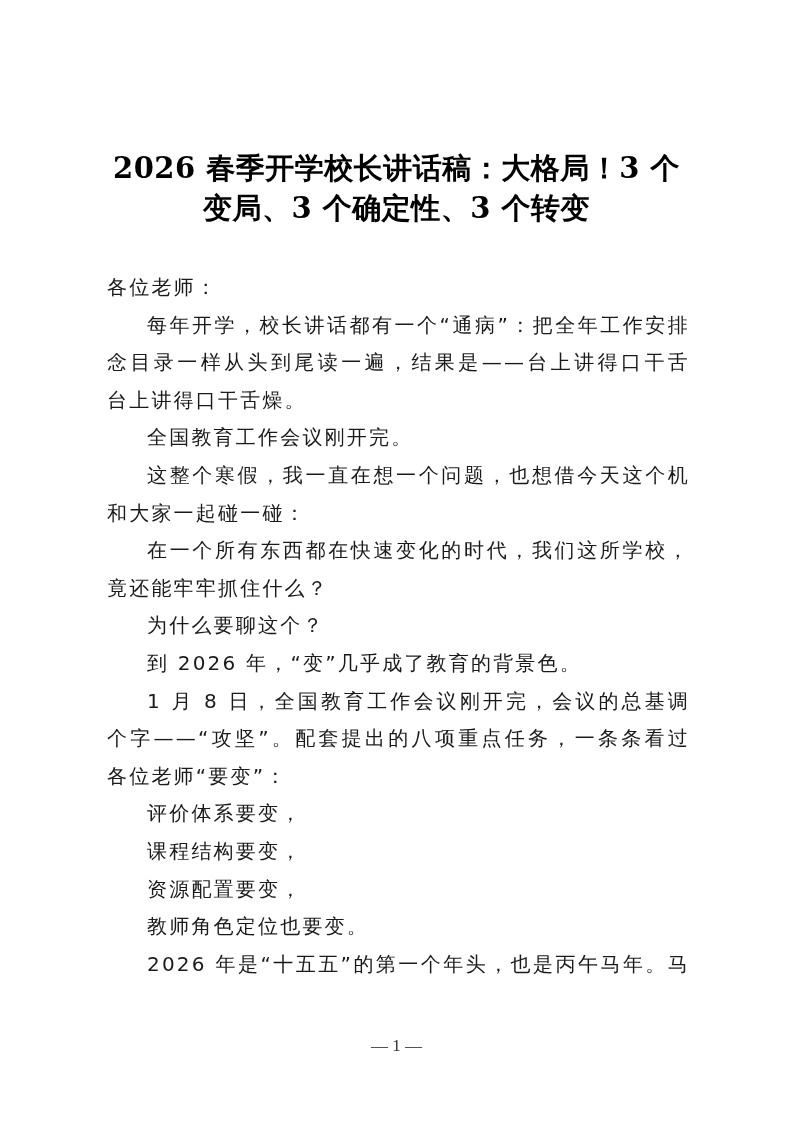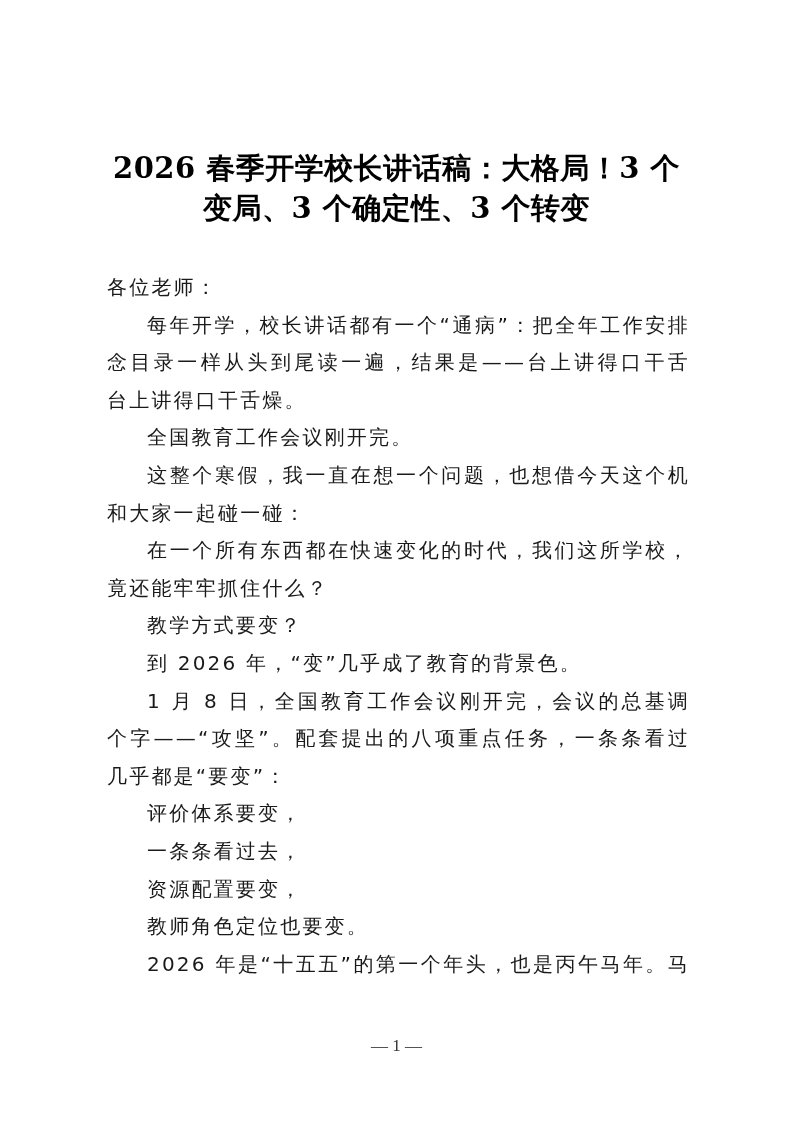--- a/index.html
+++ b/index.html
@@ -81,26 +81,26 @@
   <div class="body" id="doc-body">
       <div class="line">各位老师：</div>
       <div class="line indent justify">每年开学，校长讲话都有一个“通病”：把全年工作安排像</div>
       <div class="line justify">念目录一样从头到尾读一遍，结果是——台上讲得口干舌燥，</div>
       <div class="line">台上讲得口干舌燥。</div>
       <div class="line indent">全国教育工作会议刚开完。</div>
       <div class="line indent justify">这整个寒假，我一直在想一个问题，也想借今天这个机会</div>
       <div class="line">和大家一起碰一碰：</div>
       <div class="line indent justify">在一个所有东西都在快速变化的时代，我们这所学校，究</div>
       <div class="line">竟还能牢牢抓住什么？</div>
-      <div class="line indent">教学方式要变？</div>
+      <div class="line indent">为什么要聊这个？</div>
       <div class="line indent">到 2026 年，“变”几乎成了教育的背景色。</div>
       <div class="line indent justify">1 月 8 日，全国教育工作会议刚开完，会议的总基调只有两</div>
       <div class="line justify">个字——“攻坚”。配套提出的八项重点任务，一条条看过去，</div>
-      <div class="line">几乎都是“要变”：</div>
+      <div class="line">各位老师“要变”：</div>
       <div class="line indent">评价体系要变，</div>
-      <div class="line indent">一条条看过去，</div>
+      <div class="line indent">课程结构要变，</div>
       <div class="line indent">资源配置要变，</div>
       <div class="line indent">教师角色定位也要变。</div>
       <div class="line indent justify">2026 年是“十五五”的第一个年头，也是丙午马年。马年的</div>
     </div>
 
   <div class="footer">— 1 —</div>
 </div>
 
 </body></html>

